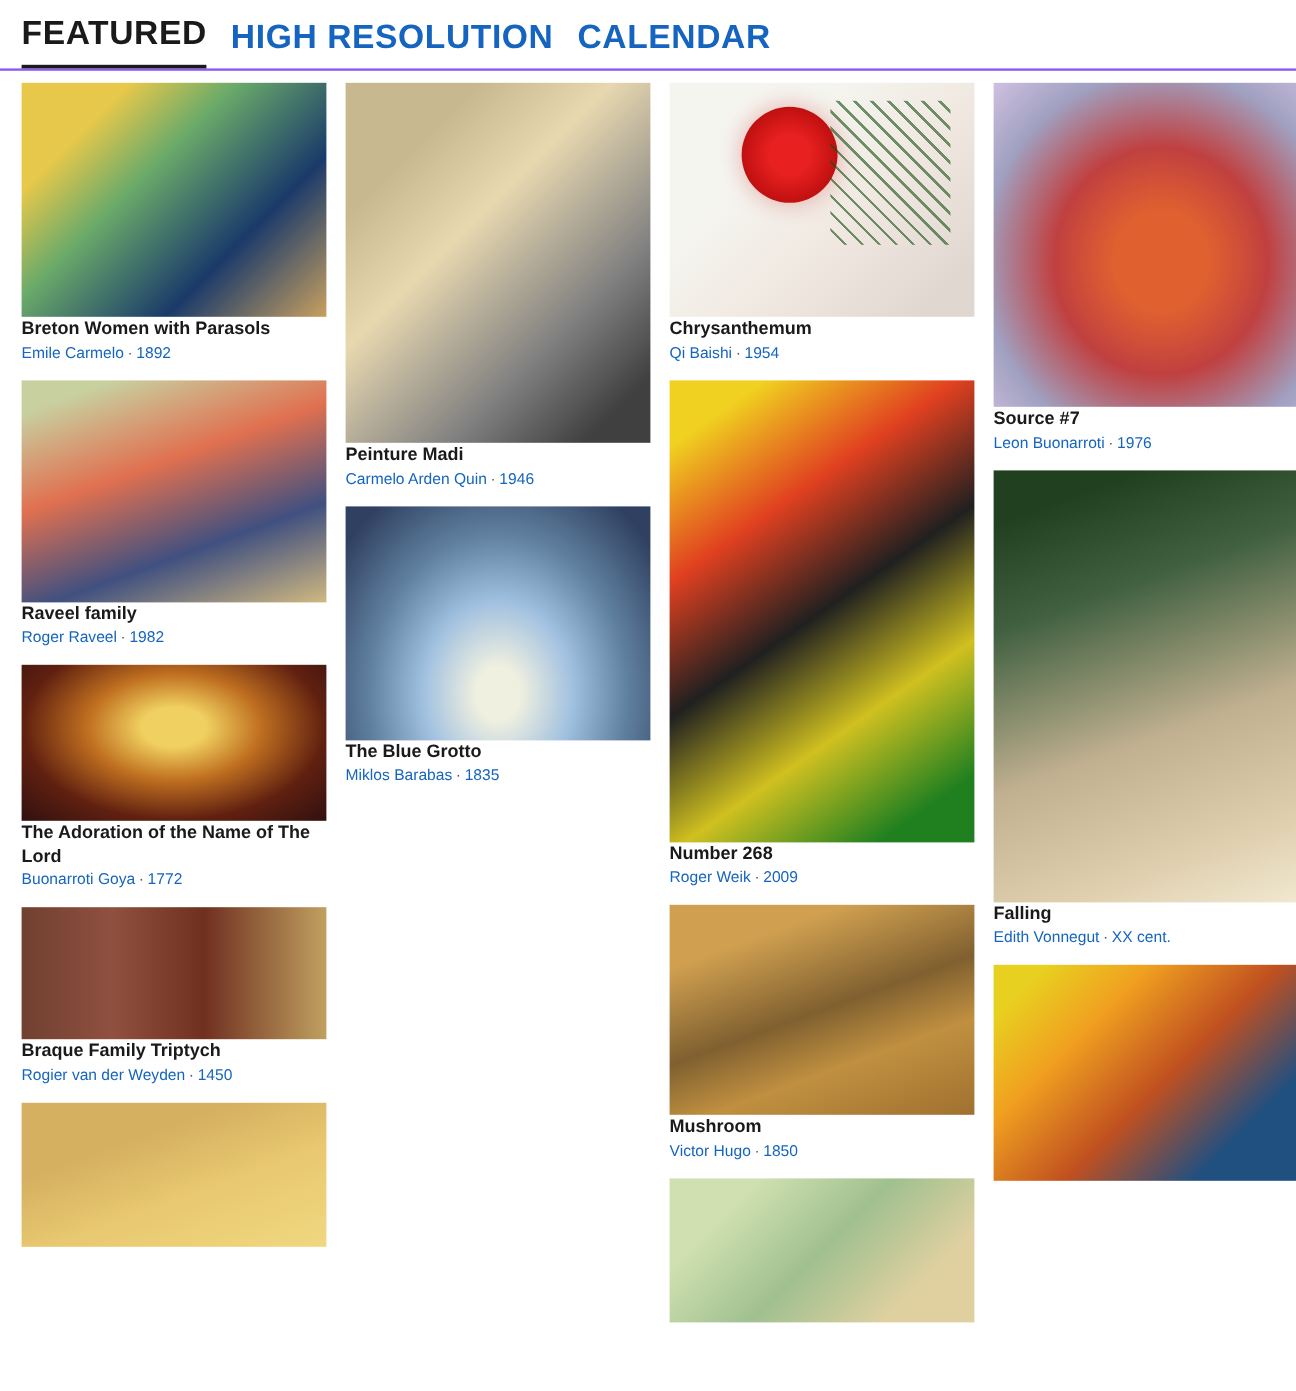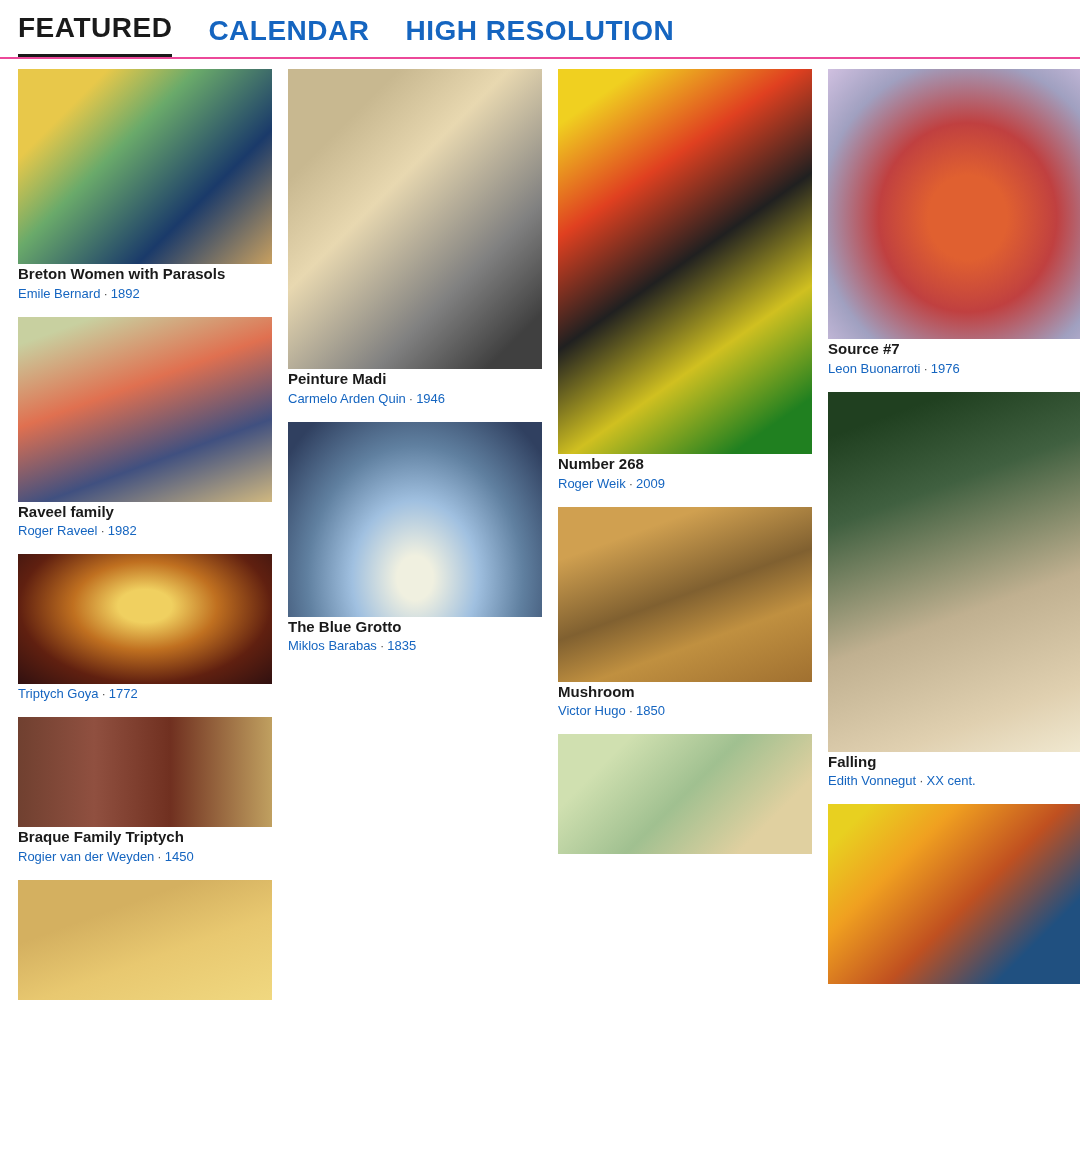--- a/index.html
+++ b/index.html
@@ -3,22 +3,22 @@
   <meta charset="utf-8">
   <style>
     * { margin: 0; padding: 0; box-sizing: border-box; }
     body { font-family: Arial, sans-serif; background: #fff; width: 1080px; }
 
     
     .nav-header {
       display: flex;
       align-items: flex-end;
       padding: 12px 18px 0 18px;
-      border-bottom: 2px solid #ec4899;
-      gap: 36px;
+      border-bottom: 2px solid #8b5cf6;
+      gap: 20px;
       text-align: right;
     }
     .nav-item {
       font-size: 28px;
       font-weight: 700;
       padding-bottom: 10px;
       cursor: pointer;
       letter-spacing: 0.5px;
     }
     .nav-item.active {
@@ -154,48 +154,49 @@
     .art-bottom-col4 {
       height: 180px;
       background: linear-gradient(135deg, #e8d020 10%, #f0a020 30%, #c05020 55%, #205080 80%);
     }
   </style>
 </head>
 <body>
 
 <nav class="nav-header">
   <span class="nav-item active">FEATURED</span>
+  <span class="nav-item link">HIGH RESOLUTION</span>
   <span class="nav-item link">CALENDAR</span>
-  <span class="nav-item link">HIGH RESOLUTION</span>
 </nav>
 
 <div class="gallery-grid">
 
   <div class="col">
 
     <div class="artwork-card">
       <div class="img-placeholder art-breton"></div>
       <div class="artwork-title">Breton Women with Parasols</div>
       <div class="artwork-meta">
-        <span>Emile Bernard</span><span class="dot">·</span><span>1892</span>
+        <span>Emile Carmelo</span><span class="dot">·</span><span>1892</span>
       </div>
     </div>
 
     <div class="artwork-card">
       <div class="img-placeholder art-happy-family"></div>
       <div class="artwork-title">Raveel family</div>
       <div class="artwork-meta">
         <span>Roger Raveel</span><span class="dot">·</span><span>1982</span>
       </div>
     </div>
 
     <div class="artwork-card">
       <div class="img-placeholder art-adoration"></div>
-      <div class="artwork-meta">
-        <span>Triptych Goya</span><span class="dot">·</span><span>1772</span>
+      <div class="artwork-title">The Adoration of the Name of The Lord</div>
+      <div class="artwork-meta">
+        <span>Buonarroti Goya</span><span class="dot">·</span><span>1772</span>
       </div>
     </div>
 
     <div class="artwork-card">
       <div class="img-placeholder art-braque"></div>
       <div class="artwork-title">Braque Family Triptych</div>
       <div class="artwork-meta">
         <span>Rogier van der Weyden</span><span class="dot">·</span><span>1450</span>
       </div>
     </div>
@@ -222,20 +223,27 @@
       <div class="artwork-meta">
         <span>Miklos Barabas</span><span class="dot">·</span><span>1835</span>
       </div>
     </div>
 
 
   </div>
 
   <div class="col">
 
+    <div class="artwork-card">
+      <div class="img-placeholder art-chrysanthemum"></div>
+      <div class="artwork-title">Chrysanthemum</div>
+      <div class="artwork-meta">
+        <span>Qi Baishi</span><span class="dot">·</span><span>1954</span>
+      </div>
+    </div>
 
     <div class="artwork-card">
       <div class="img-placeholder art-number268"></div>
       <div class="artwork-title">Number 268</div>
       <div class="artwork-meta">
         <span>Roger Weik</span><span class="dot">·</span><span>2009</span>
       </div>
     </div>
 
     <div class="artwork-card">

